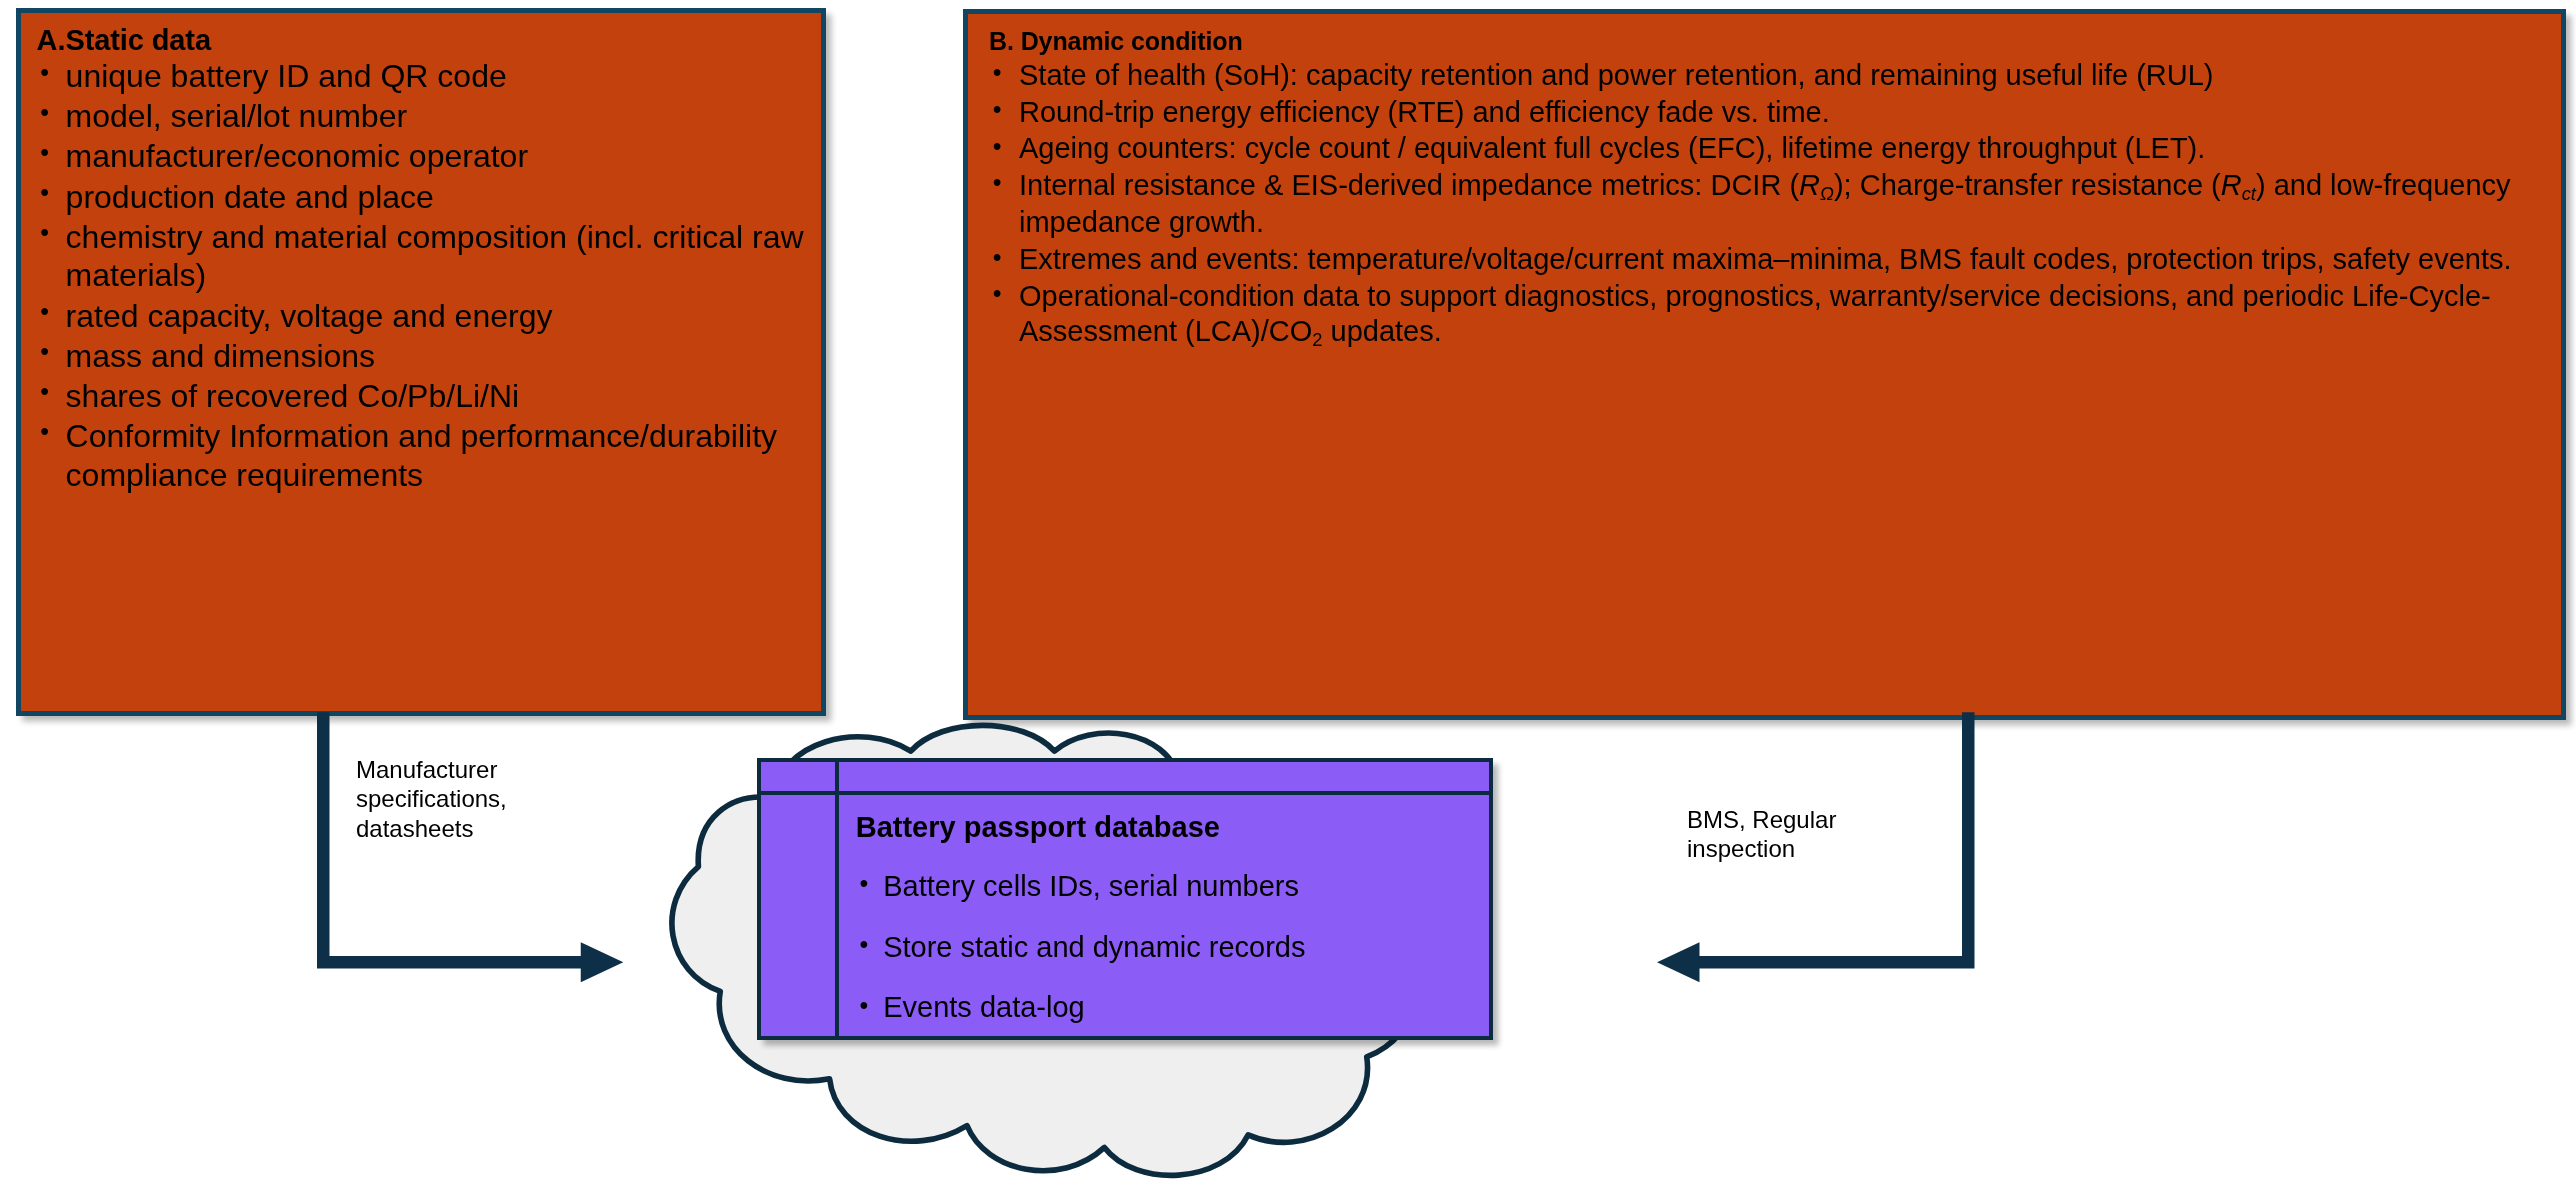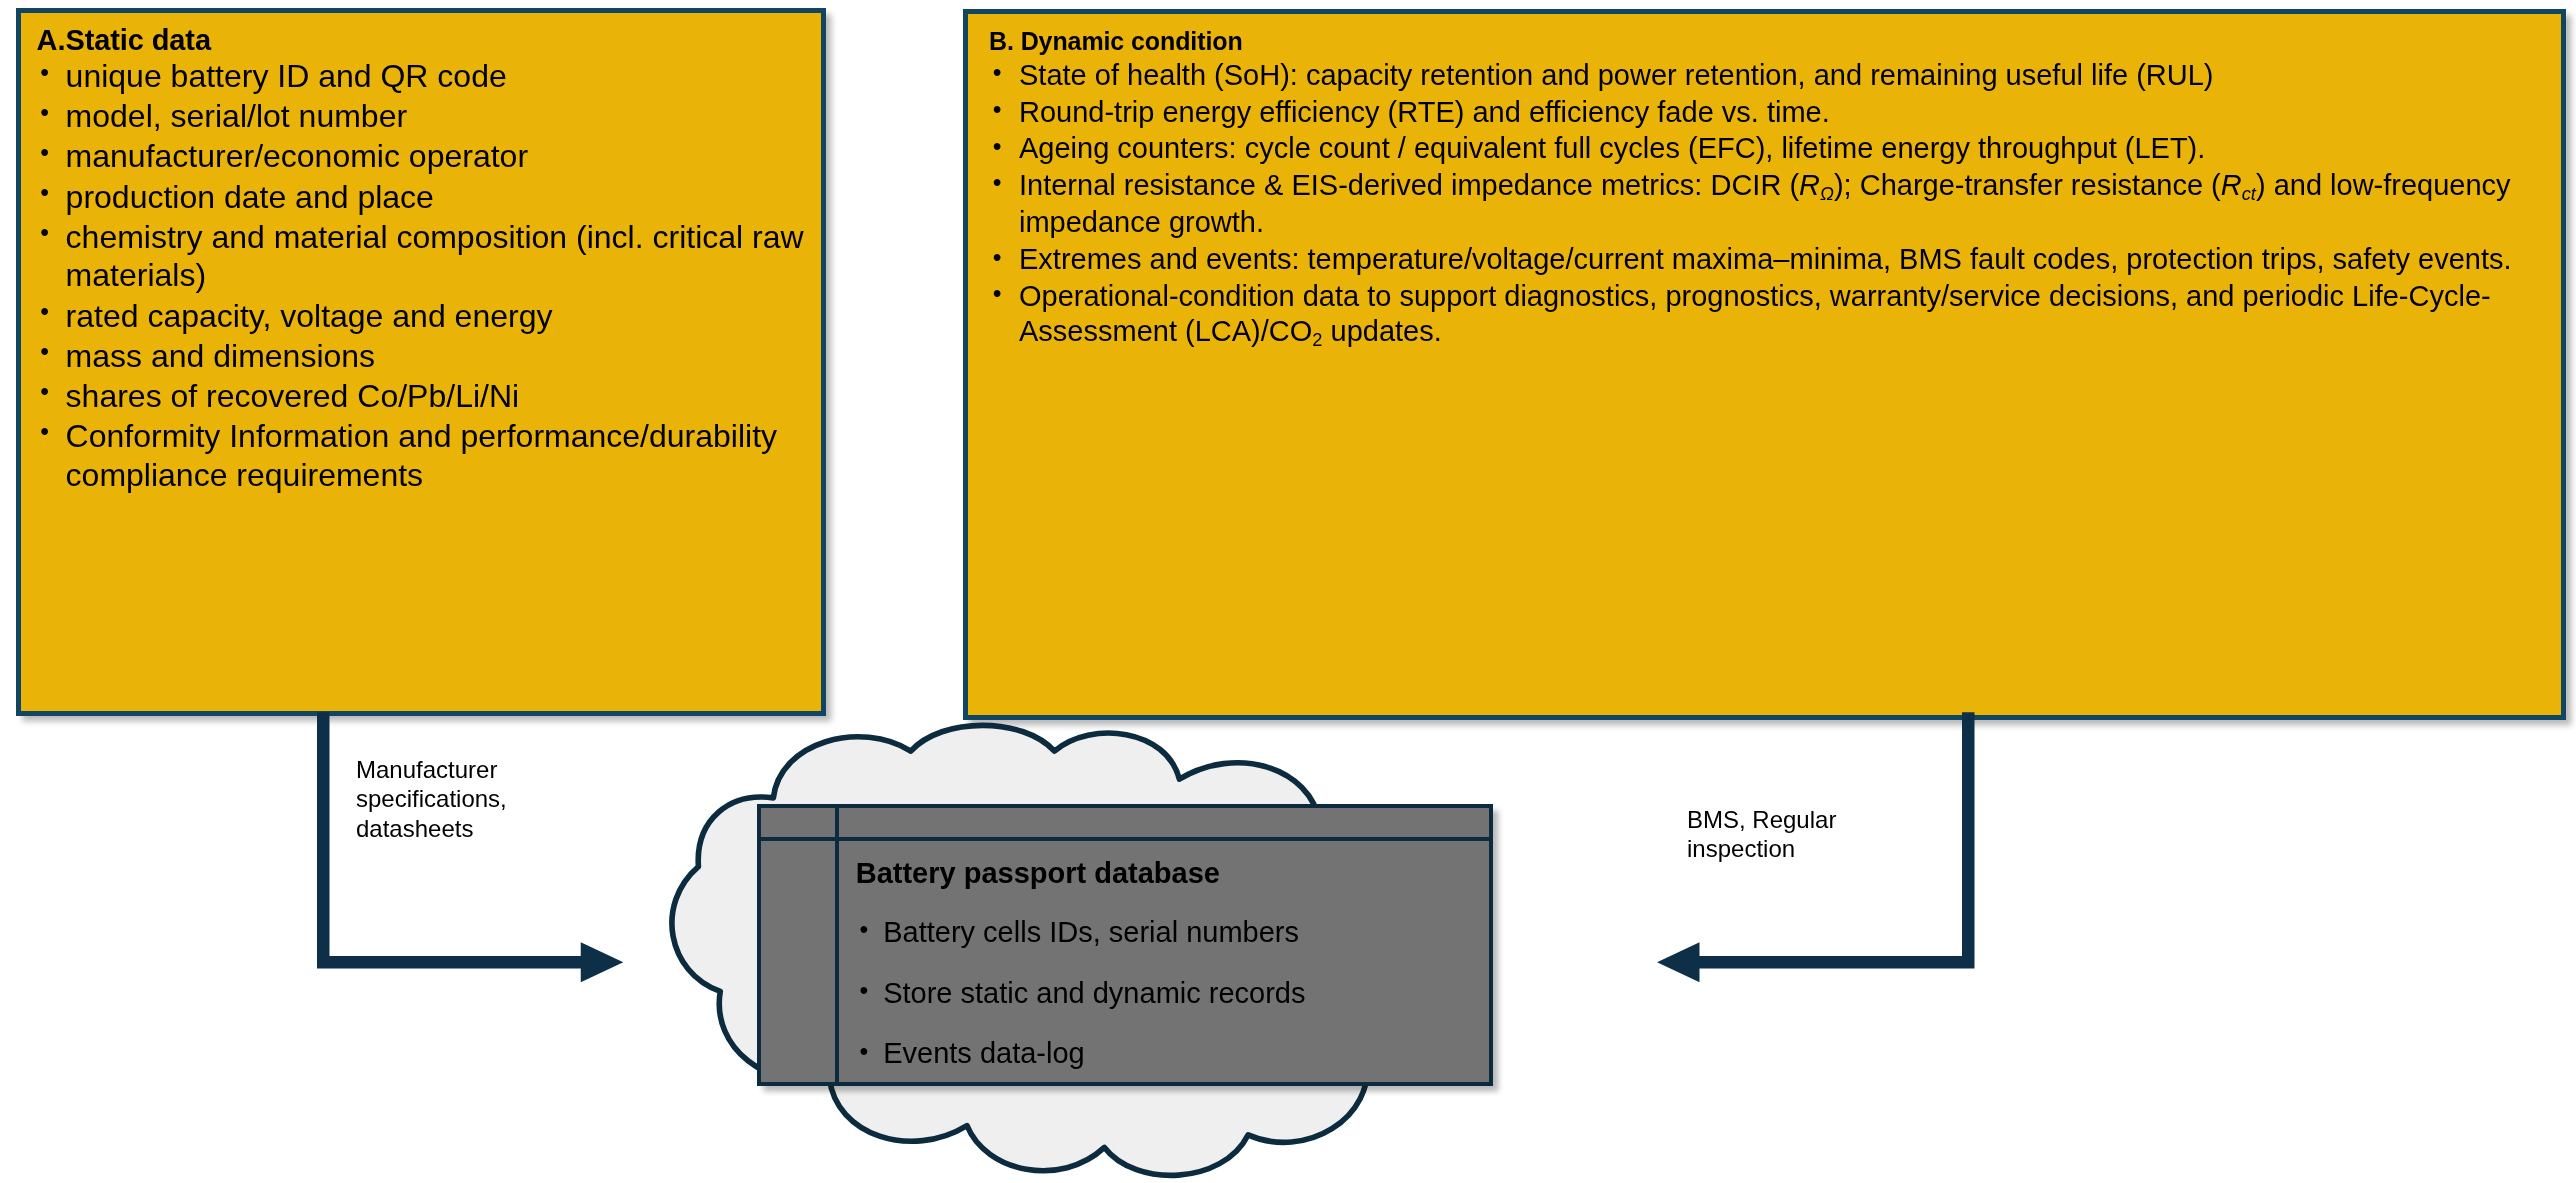--- a/index.html
+++ b/index.html
@@ -11,21 +11,21 @@
     width: 2576px;
     height: 1184px;
     position: relative;
     font-family: "Liberation Sans", sans-serif;
     overflow: hidden;
   }
 
   
   .info-box {
     position: absolute;
-    background: #eab308;
+    background: #c2410c;
     border: 5.6px solid #104661;
     box-sizing: border-box;
     box-shadow: 6.2px 6.2px 6.2px rgba(0,0,0,0.28);
     padding: 11.2px 16px 8.7px 16px;
   }
   .box-title {
     font-weight: bold;
     font-size: 29px;
     line-height: 1.12;
     color: #000000;
@@ -94,24 +94,24 @@
     top: 718px;
     width: 1118px;
     height: 465px;
   }
   #cloud-wrap svg { display: block; width: 100%; height: 100%; }
 
   
   #db-box {
     position: absolute;
     left: 757px;
-    top: 804px;
+    top: 758px;
     width: 736px;
     height: 282px;
-    background: #737373;
+    background: #8b5cf6;
     border: 4.4px solid #0d2b3e;
     box-sizing: border-box;
     box-shadow: 5.6px 5.6px 5.6px rgba(0,0,0,0.28);
   }
   #db-header-row {
     position: absolute;
     left: 0; top: 0; right: 0;
     height: 33px;
     border-bottom: 4.4px solid #0d2b3e;
     box-sizing: border-box;

